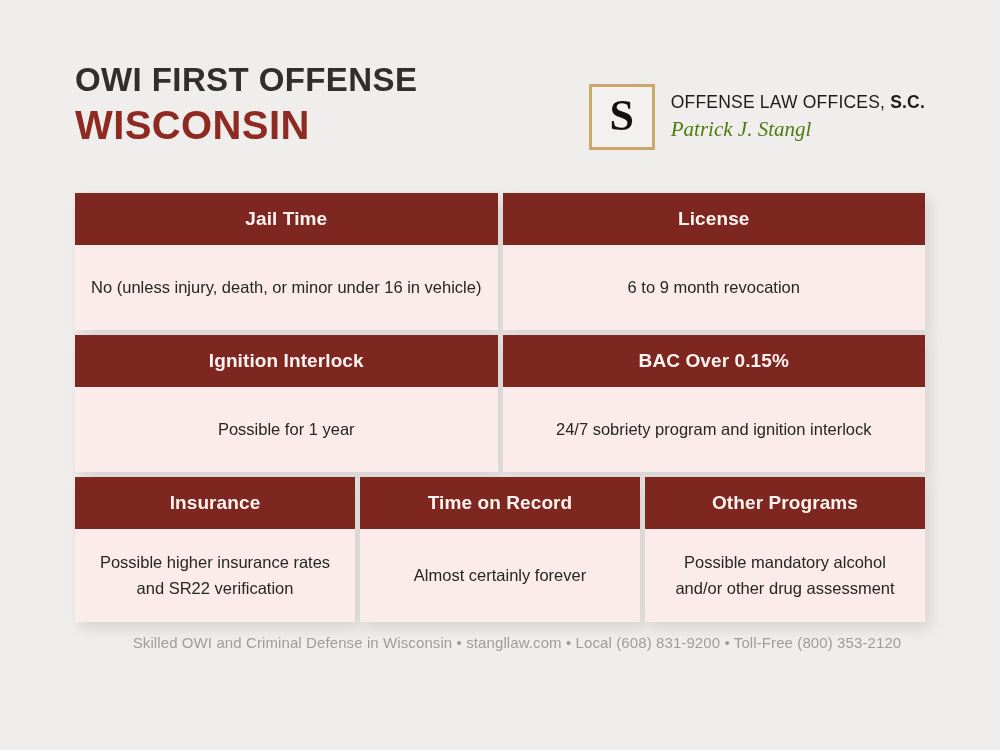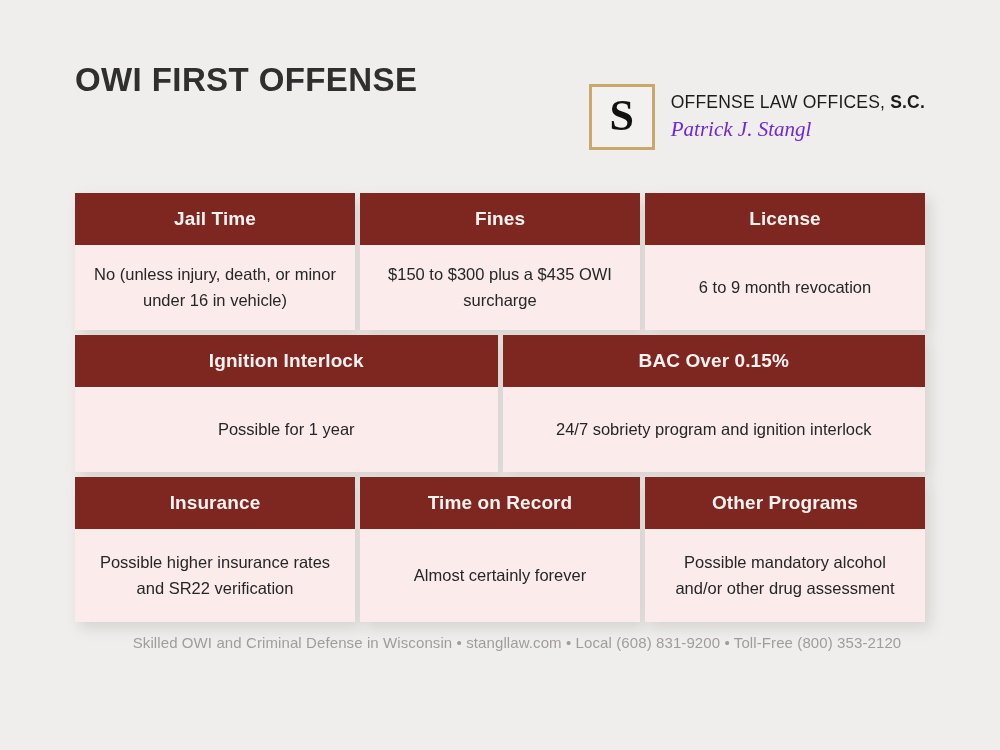--- a/index.html
+++ b/index.html
@@ -104,21 +104,21 @@
   }
 
   .logo-firm b {
     font-weight: bold;
   }
 
   .logo-name {
     font-family: "Liberation Serif", serif;
     font-style: italic;
     font-size: 21px;
-    color: #6d28d9;
+    color: #4d7c0f;
     white-space: nowrap;
     line-height: 1.25;
     margin-top: 2px;
   }
 
   
   .table {
     position: absolute;
     left: 75px;
     top: 193px;
@@ -189,20 +189,21 @@
   }
 </style>
 </head>
 <body>
 
 <div class="page">
 
   <div class="header">
     <div class="titles">
       <div class="title-line1">OWI FIRST OFFENSE</div>
+      <div class="title-line2">WISCONSIN</div>
     </div>
 
     <div class="logo">
       <div class="logo-mark">
         <span>S</span>
       </div>
       <div class="logo-text">
         <div class="logo-firm"><span>OFFENSE LAW OFFICES,</span> <b>S.C.</b></div>
         <div class="logo-name">Patrick J. Stangl</div>
       </div>
@@ -210,24 +211,20 @@
   </div>
 
   <div class="table">
 
     <div class="row row-1">
       <div class="cell">
         <div class="cell-head">Jail Time</div>
         <div class="cell-body">No (unless injury, death, or minor under 16 in vehicle)</div>
       </div>
       <div class="cell">
-        <div class="cell-head">Fines</div>
-        <div class="cell-body">$150 to $300 plus a $435 OWI surcharge</div>
-      </div>
-      <div class="cell">
         <div class="cell-head">License</div>
         <div class="cell-body">6 to 9 month revocation</div>
       </div>
     </div>
 
     <div class="row row-2">
       <div class="cell">
         <div class="cell-head">Ignition Interlock</div>
         <div class="cell-body">Possible for 1 year</div>
       </div>

